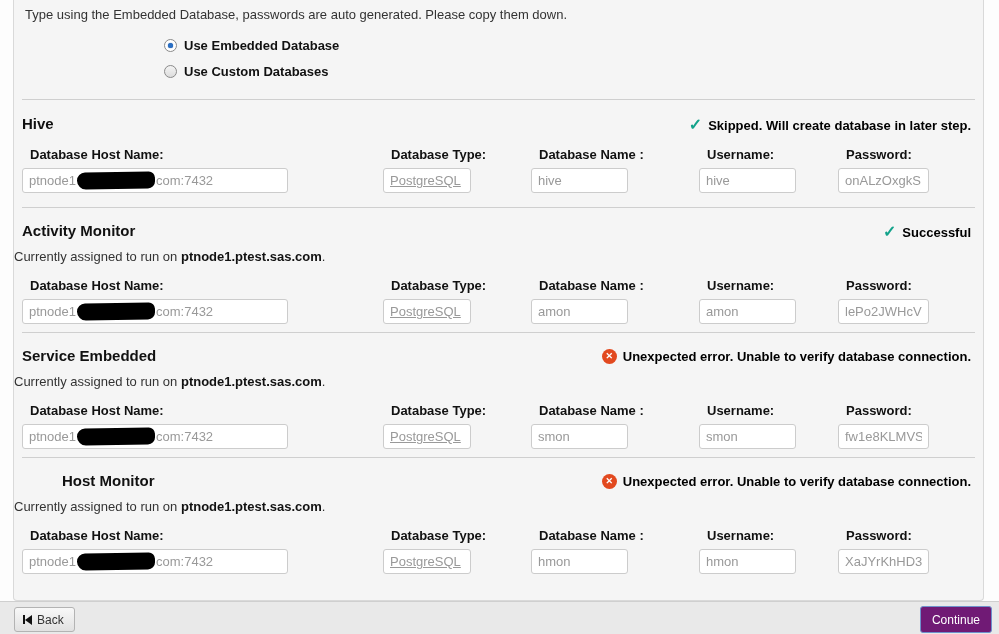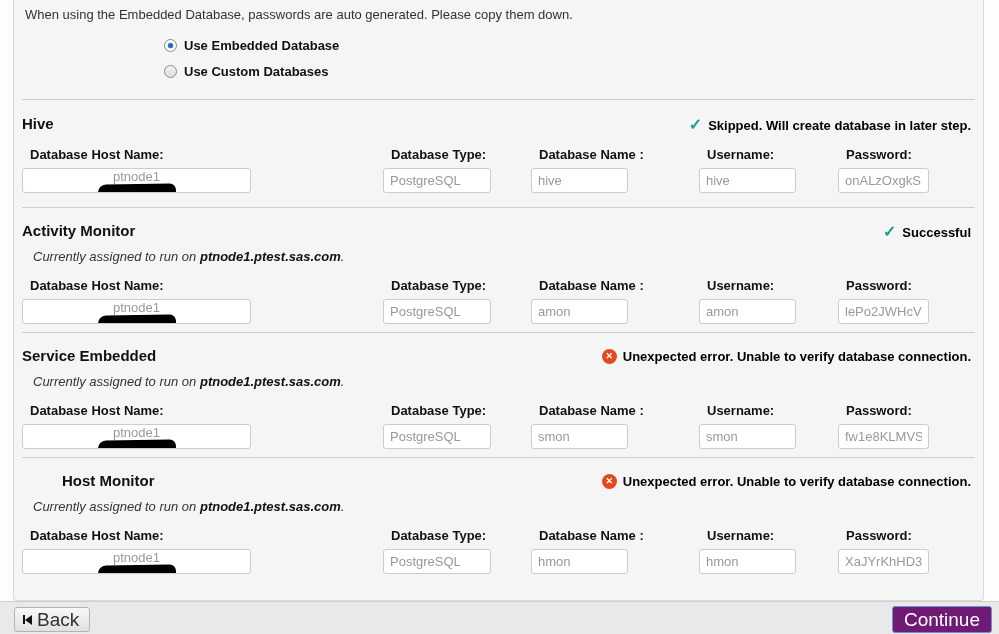--- a/index.html
+++ b/index.html
@@ -13,52 +13,52 @@
   .radio { width:13px; height:13px; border-radius:50%; border:1px solid #8a8a8a; background:#fff; position:relative; }
   .radio.sel::after { content:""; position:absolute; left:3px; top:3px; width:5px; height:5px; border-radius:50%; background:#2a6fc4; box-shadow:0 0 1px #184f9b; }
   .radio.unsel { background:linear-gradient(#f4f4f4,#dcdcdc); }
   .divider { position:absolute; left:8px; right:8px; height:1px; background:#cfcfcf; }
   .section { position:absolute; left:0; right:0; }
   .sec-title { position:absolute; left:8px; font-size:15px; font-weight:700; color:#111; }
   .status { position:absolute; right:12px; display:flex; align-items:center; gap:6px; font-weight:700; color:#000; }
   .check-icon { color:#13a38b; font-size:16px; font-weight:700; line-height:1; }
   .err-icon { width:15px; height:15px; border-radius:50%; background:#e2491f; color:#fff; font-size:9px; font-weight:700;
               display:inline-flex; align-items:center; justify-content:center; line-height:1; }
-  .assigned { position:absolute; left:19px; color:#333;font-style:italic; }
+  .assigned { position:absolute; left:0; color:#333; }
   .assigned b { color:#111; }
   .fgroup { position:absolute; }
   .flabel { display:block; font-weight:700; color:#111; margin:0 0 6px 8px; white-space:nowrap; }
   .tinput { height:25px; border:1px solid #ccc; border-radius:3px; background:#fff; color:#999;
             font-family:"Liberation Sans", sans-serif; font-size:13px; padding:0 6px; display:block; }
   .host-box { width:240px; display:flex; align-items:center; overflow:hidden; }
   .blob { display:inline-block; width:78px; height:17px; background:#000; border-radius:9px 7px 8px 10px; margin:0 1px; flex:0 0 auto; transform:rotate(-1deg); }
-  .g-host { left:8px; }   .g-host .tinput { width:229px;flex-direction:column; }
-  .g-type { left:369px; } .g-type .tinput { width:108px; }
+  .g-host { left:8px; }   .g-host .tinput { width:266px; }
+  .g-type { left:369px; } .g-type .tinput { width:88px;text-decoration:underline; }
   .g-name { left:517px; } .g-name .tinput { width:97px; }
   .g-user { left:685px; } .g-user .tinput { width:97px; }
   .g-pass { left:824px; } .g-pass .tinput { width:91px; }
   .footer { position:absolute; left:0; top:601px; width:999px; height:33px; background:#e9e9e9; border-top:1px solid #cfcfcf; }
-  .btn { font-family:"Liberation Sans", sans-serif; font-size:19px; border-radius:3px; cursor:pointer; }
+  .btn { font-family:"Liberation Sans", sans-serif; font-size:12px; border-radius:3px; cursor:pointer; }
   .btn-back { position:absolute; left:14px; top:5px; height:25px; padding:0 10px 0 8px;
               background:linear-gradient(#f8f8f8,#e1e1e1); border:1px solid #b3b3b3; color:#333;
               display:inline-flex; align-items:center; gap:5px; }
   .bicon { display:inline-flex; align-items:center; }
   .bicon .bar { width:2px; height:9px; background:#111; display:inline-block; }
   .bicon .tri { width:0; height:0; border-top:5px solid transparent; border-bottom:5px solid transparent; border-right:7px solid #111; display:inline-block; }
   .btn-test { position:absolute; right:75px; top:4px; height:27px; padding:0 13px;
               background:linear-gradient(#2b87d8,#1a63b8); border:1px solid #1a5aa8; color:#fff; }
   .btn-continue { position:absolute; right:7px; top:4px; height:27px; padding:0 11px;
                   background:#701a75; border:1px solid #6f91cc; color:#fff; }
 </style>
 </head>
 <body>
 
 <div class="panel">
 
-  <div class="note">When using the Embedded Database, passwords are auto generated. Please copy them down.</div>
+  <div class="note">Type using the Embedded Database, passwords are auto generated. Please copy them down.</div>
 
   <div class="radio-row" style="top:38px;">
     <span class="radio sel"></span>
     <span class="rlabel">Use Embedded Database</span>
   </div>
   <div class="radio-row" style="top:64px;">
     <span class="radio unsel"></span>
     <span class="rlabel">Use Custom Databases</span>
   </div>
 

